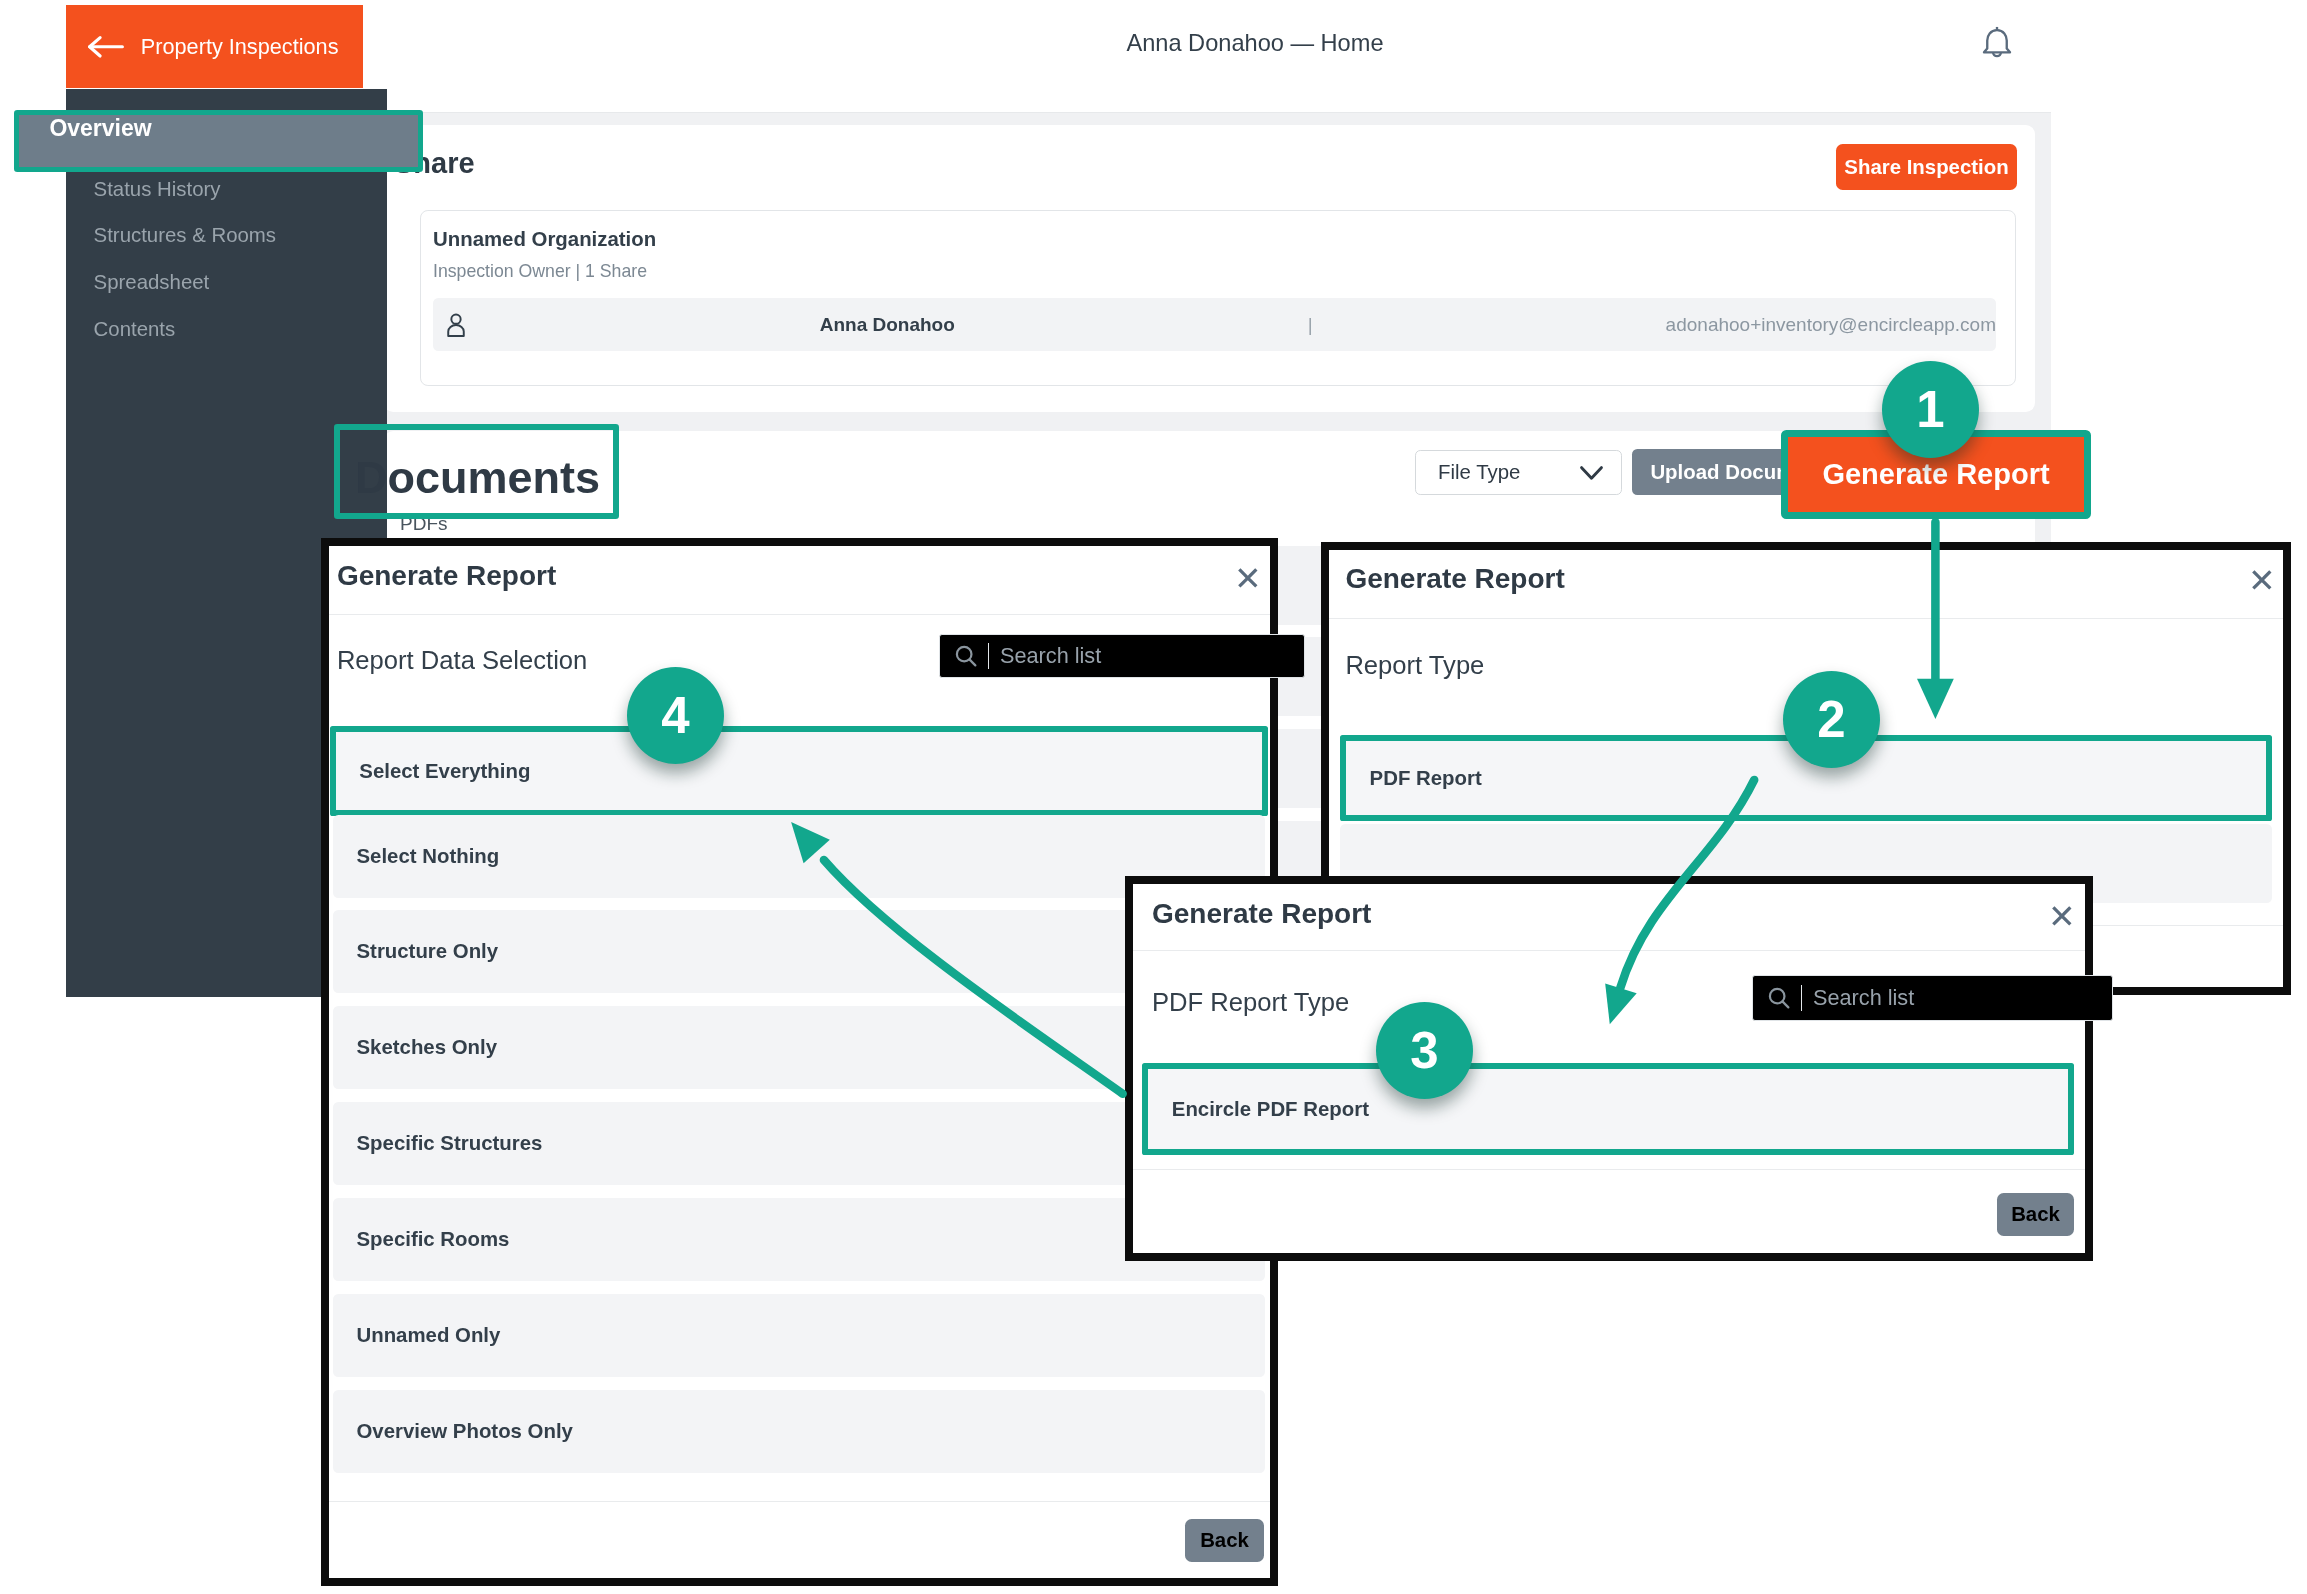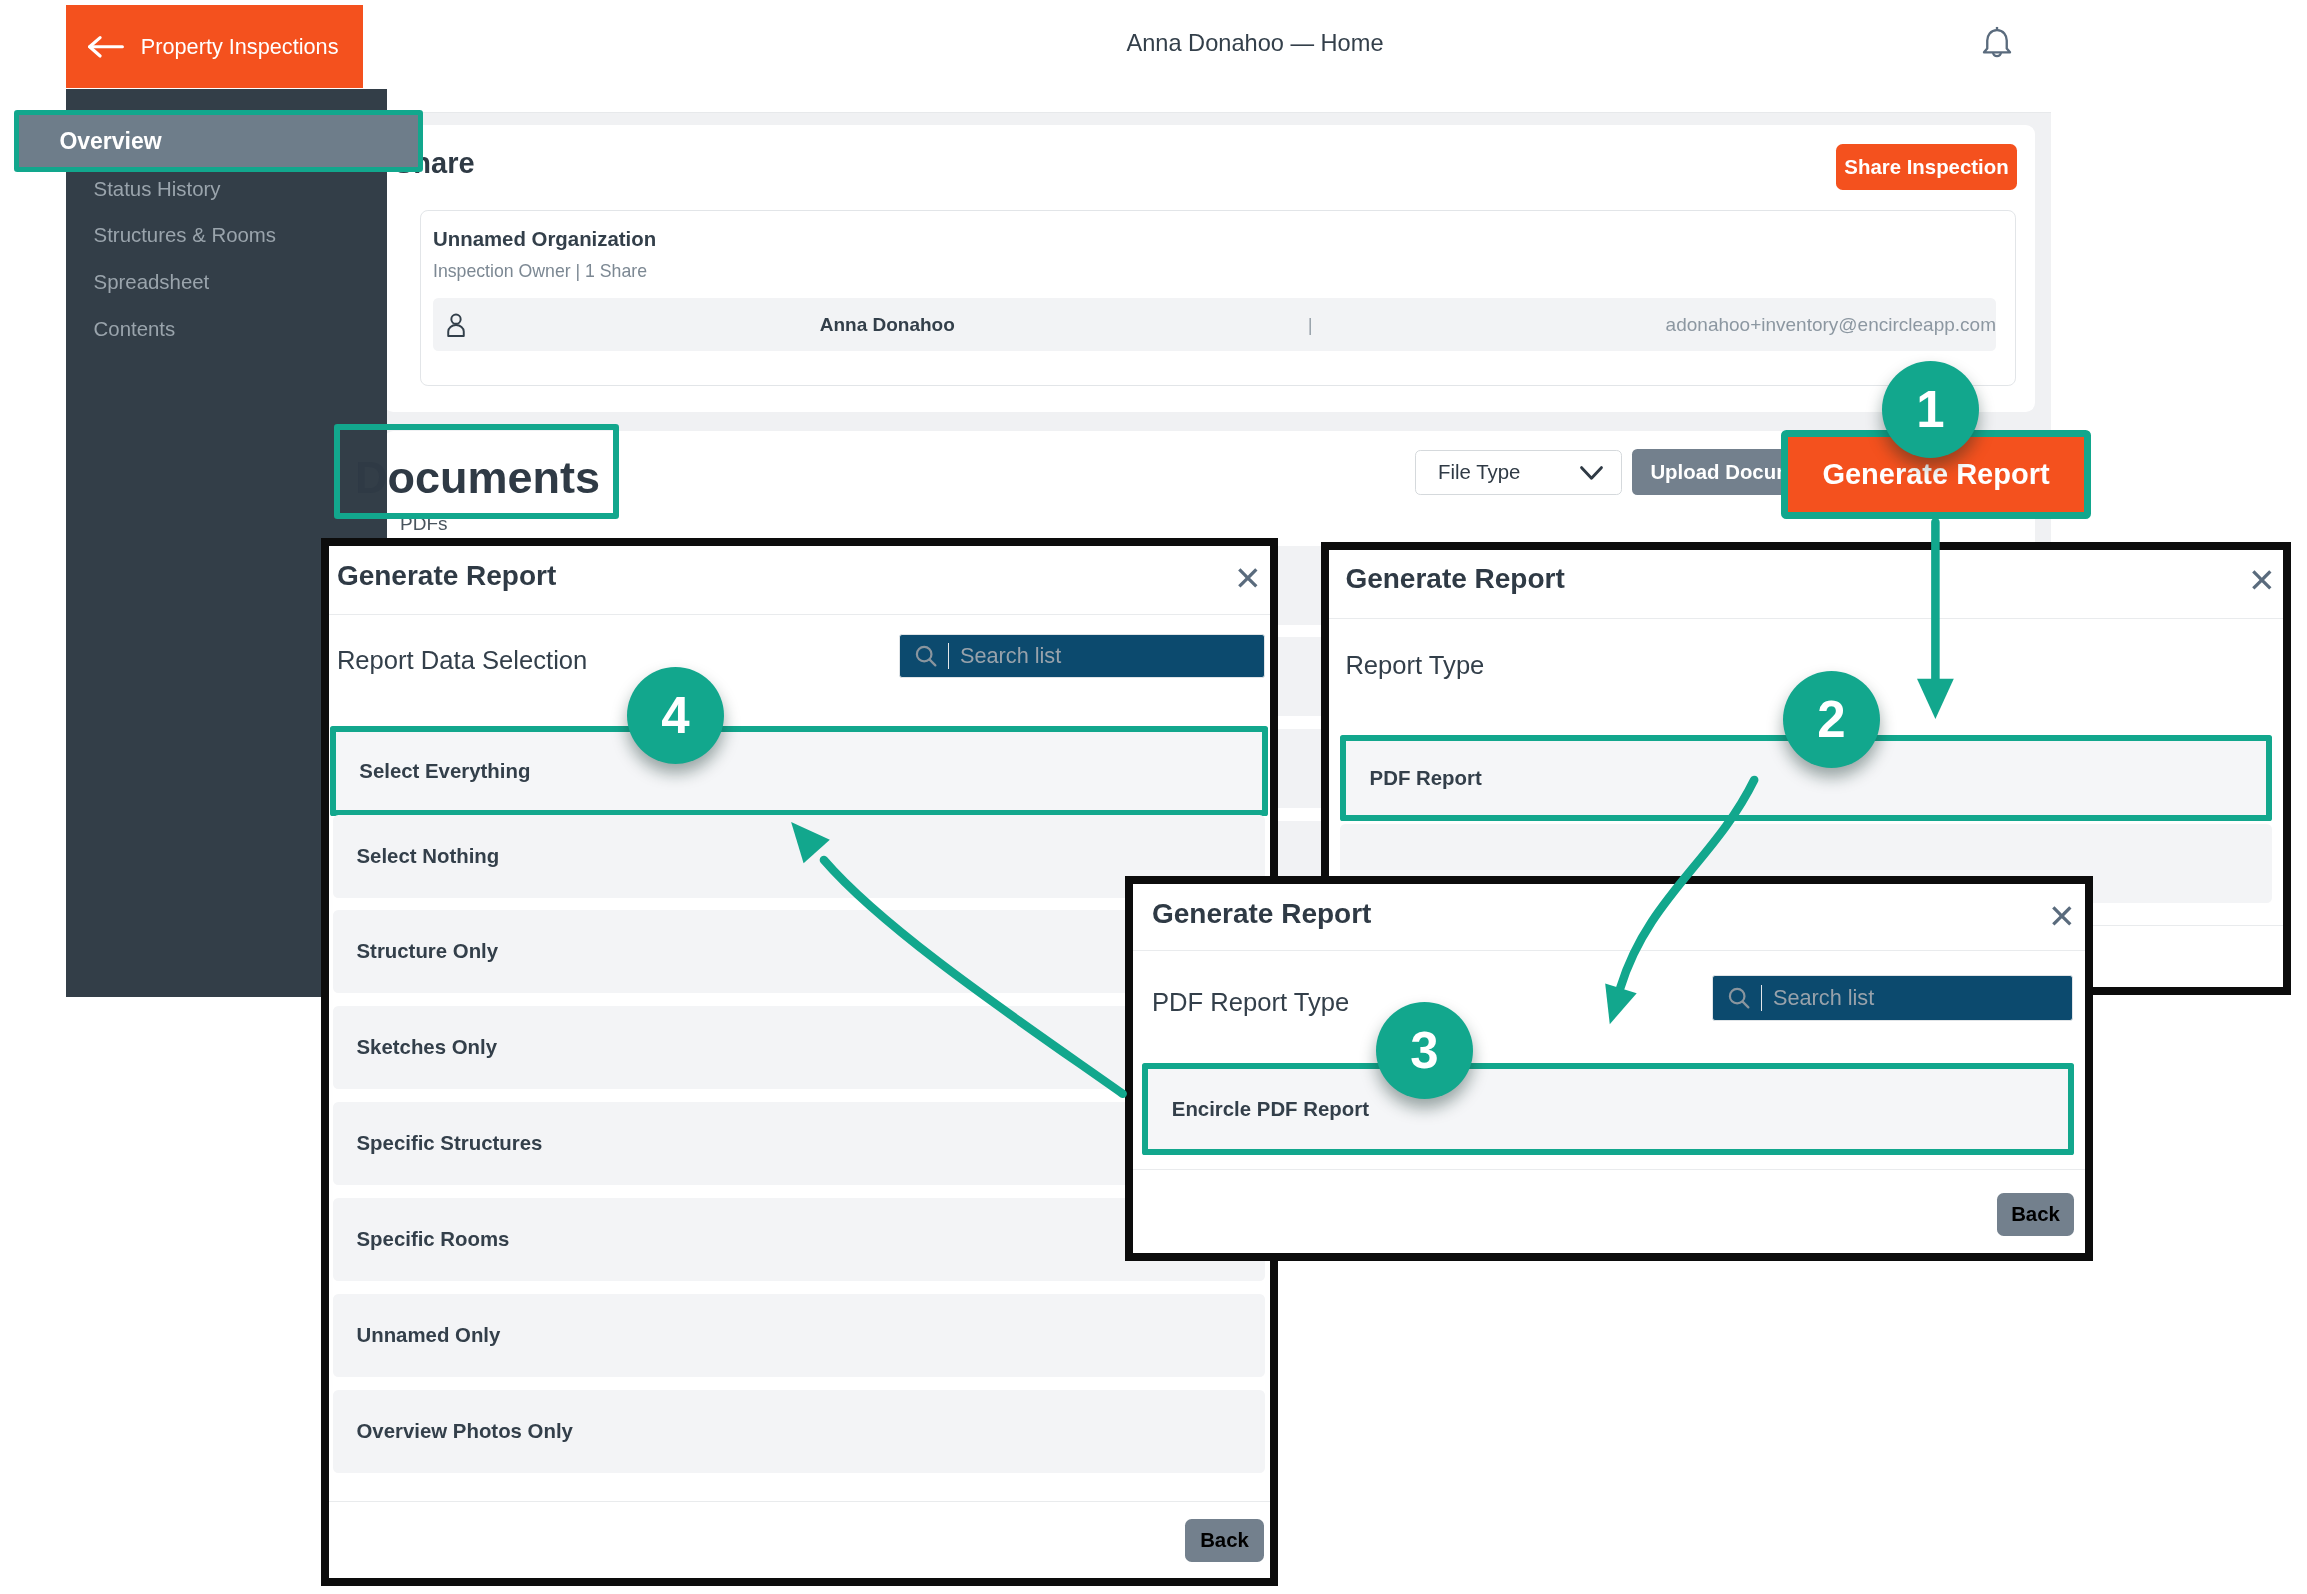--- a/index.html
+++ b/index.html
@@ -37,37 +37,37 @@
   #pdfs-label{left:400px;top:513px;font-size:19px;color:#49545E;z-index:3;}
   #filetype{left:1415px;top:450px;width:207px;height:45px;background:#fff;border:1.3px solid #D5D9DC;border-radius:5.3px;z-index:3;
             display:flex;align-items:center;justify-content:space-between;padding:0 17px 0 22px;box-sizing:border-box;cursor:pointer;}
   #filetype .lbl{font-size:20.4px;color:#2F3A45;}
   #upload-btn{left:1632px;top:449px;width:180px;height:46px;background:#73808D;border-radius:5.3px;z-index:3;
               color:#fff;font-size:20.4px;font-weight:bold;display:flex;align-items:center;padding-left:18.4px;
               box-sizing:border-box;white-space:nowrap;overflow:hidden;cursor:pointer;}
   
   .hl{position:absolute;border:6.6px solid #12A78D;border-radius:3.3px;box-sizing:border-box;}
   #overview-box{left:14.4px;top:110px;width:409px;height:62px;background:#6E7D8A;border-width:5.9px;z-index:5;
-                display:flex;align-items:center;padding-left:40px;cursor:pointer;}
+                display:flex;align-items:flex-start;padding-left:30px;cursor:pointer;}
   #overview-box .lbl{color:#fff;font-size:23px;font-weight:bold;}
   #documents-box{left:334px;top:424px;width:285px;height:95px;z-index:4;}
   #generate-btn{left:1781px;top:430px;width:310px;height:89px;border:7.9px solid #12A78D;border-radius:5.3px;
                 background:#F4511E;box-sizing:border-box;z-index:6;display:flex;align-items:center;justify-content:center;
                 color:#fff;font-size:29px;font-weight:bold;cursor:pointer;}
   
   .modal{position:absolute;background:#fff;border:8.5px solid #0C0C0C;box-sizing:border-box;}
   #modal-data{left:321px;top:538px;width:957px;height:1048px;z-index:10;}
   #modal-type{left:1321px;top:542px;width:970px;height:453px;z-index:20;}
   #modal-pdftype{left:1125px;top:876px;width:968px;height:385px;z-index:30;}
   .m-title{position:absolute;font-size:28px;font-weight:bold;color:#2F3A45;}
   .m-x{position:absolute;font-size:33px;color:#5A6B7D;line-height:1;cursor:pointer;}
   .m-div{position:absolute;left:0;width:100%;height:1.3px;background:#E9EBED;}
   .m-label{position:absolute;font-size:25.6px;color:#333F4A;}
-  .search{position:absolute;background:#0c4a6e;border:1.3px solid #E0E4E7;border-radius:3px;box-sizing:border-box;
-          display:flex;align-items:center;cursor:text;}
+  .search{position:absolute;background:#000000;border:1.3px solid #E0E4E7;border-radius:3px;box-sizing:border-box;
+          display:flex;align-items:center;cursor:text;margin-left:40px;}
   .search .ph{font-size:21.7px;color:#98A2AB;}
   .search .vd{width:1.3px;height:26px;background:#E3E7EA;margin:0 10.5px 0 9.2px;}
   .mitem{position:absolute;background:#F3F4F6;border-radius:5.3px;display:flex;align-items:center;
          padding-left:23.6px;box-sizing:border-box;font-size:20.4px;font-weight:bold;color:#333F4A;cursor:pointer;}
   .titem{background:#F5F6F8;border:6.6px solid #12A78D;border-radius:2.6px;margin-top:8px;}
   .gbtn{position:absolute;background:#73808D;border-radius:6.6px;color:#000000;font-size:20.4px;font-weight:bold;
         display:flex;align-items:center;justify-content:center;cursor:pointer;}
   
   .circle{position:absolute;width:97px;height:97px;border-radius:50%;background:#12A78D;z-index:50;
           display:flex;align-items:center;justify-content:center;color:#fff;font-size:51px;font-weight:bold;

